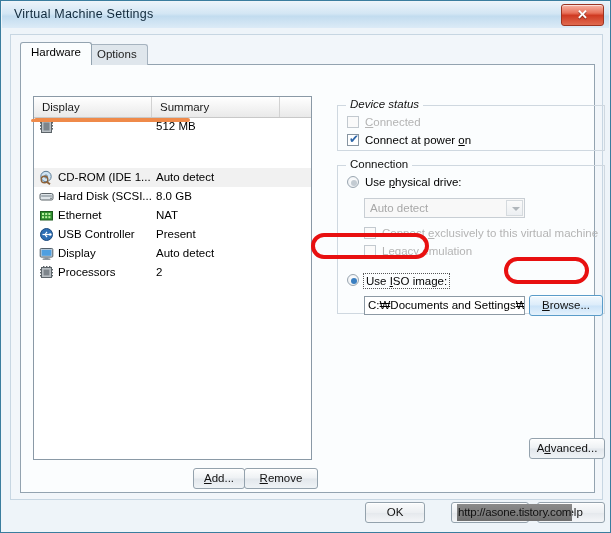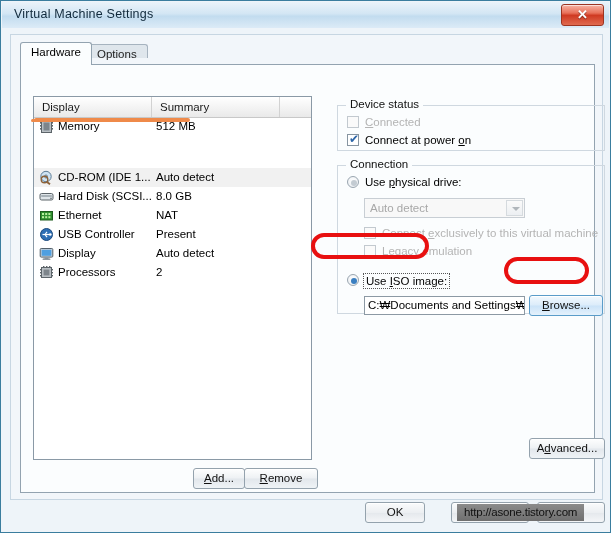--- a/index.html
+++ b/index.html
@@ -51,21 +51,21 @@
   .panel{
     position:absolute;left:8px;top:6px;width:593px;height:466px;
     background:#f2f6fa;
     border:1px solid #c7d6e2;
     box-sizing:border-box;
   }
 
   
   .tabstrip{position:absolute;left:9px;top:7px;height:22px;}
   .tab{
-    position:absolute;top:0;height:14px;
+    position:absolute;top:0;height:21px;
     box-sizing:border-box;
     padding:3px 10px 0 10px;
     font-size:11.5px;
     border:1px solid #9aa8b4;
     border-bottom:none;
     border-radius:3px 3px 0 0;
     cursor:pointer;
     white-space:nowrap;
   }
   .tab.active{
@@ -151,21 +151,21 @@
     position:absolute;box-sizing:border-box;
     border:1px solid #cfd8e0;
     background:transparent;
   }
   .group-title{
     position:absolute;top:-8px;left:8px;
     background:#fbfdfe;
     padding:0 4px;
     font-size:11.5px;color:#111;
   }
-  .g-status{left:316px;top:40px;width:268px;height:46px;}
+  .g-status{left:316px;top:40px;width:268px;height:46px;font-style:italic;}
   .g-conn{left:316px;top:100px;width:268px;height:149px;}
 
   
   .chkrow{position:absolute;font-size:11.5px;white-space:nowrap;}
   .chkbox{
     position:absolute;left:0;top:1px;width:12px;height:12px;
     box-sizing:border-box;border:1px solid #8795a1;background:#fff;
   }
   .chkbox.disabled{border-color:#c2c9cf;background:#fafafa;}
   .chkbox .tick{
@@ -227,21 +227,21 @@
   .btn-cancel{position:absolute;left:449px;top:501px;width:78px;height:21px;line-height:19px;}
   .btn-help{position:absolute;left:535px;top:501px;width:68px;height:21px;line-height:19px;}
 
   
   .watermark{
     position:absolute;left:456px;top:503px;
     height:17px;line-height:17px;
     background:linear-gradient(to bottom,#8b8b8b,#6f6f6f);
     color:#101010;
     font-size:11.5px;
-    padding:0 7px;
+    padding:0 1px;
     white-space:nowrap;
     letter-spacing:-.2px;
     font-family:"Liberation Sans", sans-serif;
   }
 
   
   .anno-ellipse{
     position:absolute;box-sizing:border-box;
     border:4px solid #e81010;border-radius:14px;
     pointer-events:none;
@@ -297,21 +297,20 @@
                   <g fill="#5c6469">
                       <rect x="1" y="3" width="1.5" height="1.6"></rect>
                       <rect x="1" y="6" width="1.5" height="1.6"></rect>
                       <rect x="1" y="9" width="1.5" height="1.6"></rect>
                       <rect x="12.5" y="3" width="1.5" height="1.6"></rect>
                       <rect x="12.5" y="6" width="1.5" height="1.6"></rect>
                       <rect x="12.5" y="9" width="1.5" height="1.6"></rect>
                     </g>
                 </svg>
               </span>
-              <span class="dl-name">Memory</span>
               <span class="dl-sum">512 MB</span>
             </div>
 
             <div class="dl-row selected">
               <span class="dl-icon">
                 <svg width="15" height="15" viewBox="0 0 15 15">
                   <circle cx="7" cy="6.5" r="5.2" fill="#cfe3f2" stroke="#5d7d96"></circle>
                   <circle cx="7" cy="6.5" r="1.5" fill="#fff" stroke="#5d7d96"></circle>
                   <circle cx="5.5" cy="9.5" r="3.3" fill="none" stroke="#8c6239" stroke-width="1.4"></circle>
                   <line x1="7.6" y1="11.8" x2="11" y2="14.2" stroke="#8c6239" stroke-width="2"></line>

